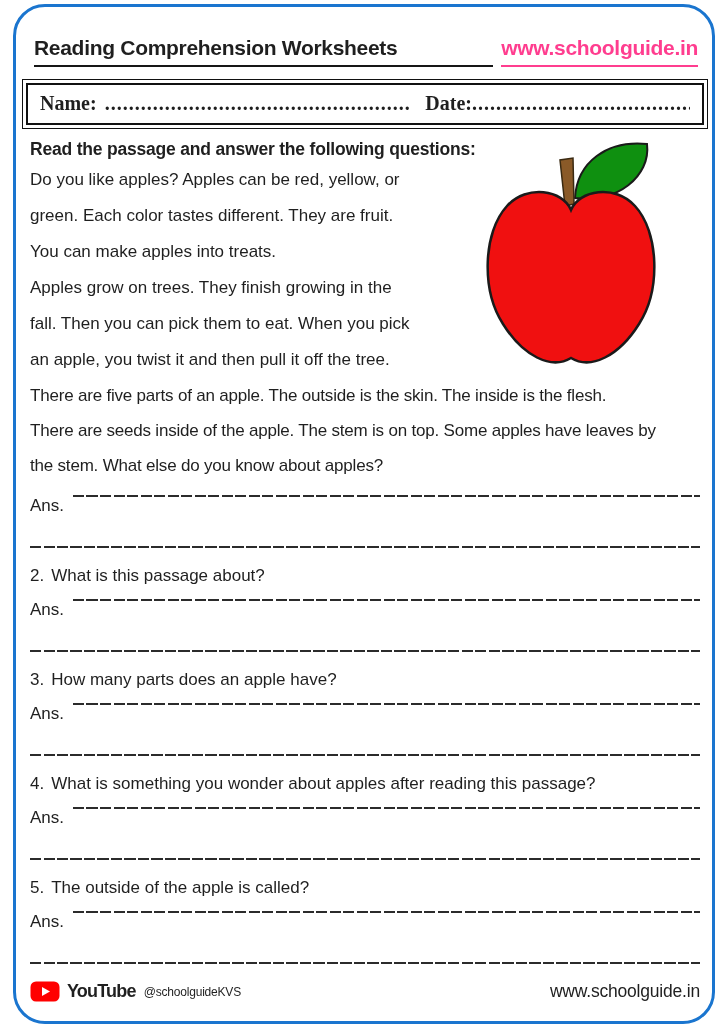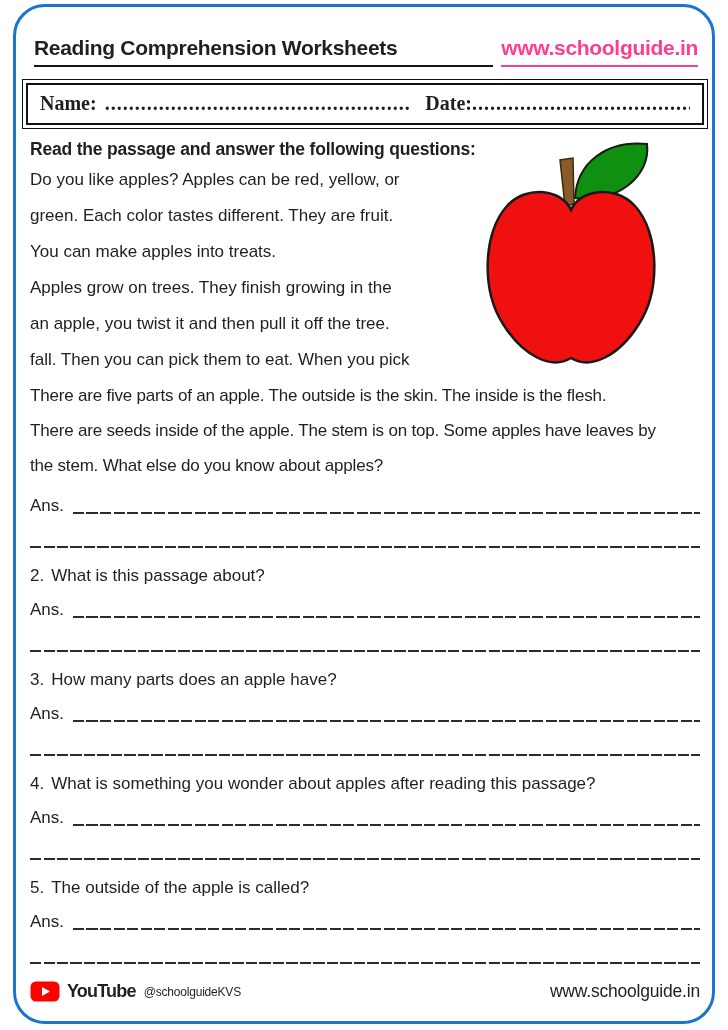--- a/index.html
+++ b/index.html
@@ -102,21 +102,21 @@
   .qa-block { margin-bottom: 17px; }
   .question {
     font-size: 17px;
     height: 22px; line-height: 22px;
     white-space: nowrap;
   }
   .q-num { margin-right: 7px; }
   .qa-block.first .q-num { margin-right: 18px; }
   .ans-row {
     display: flex;
-    align-items: flex-end;
+    align-items: flex-start;
     height: 22px;
     margin-top: 12px;
     font-size: 17px;
   }
   .ans-label { line-height: 22px; margin-right: 9px; flex: none; }
   .ans-line, .second-line {
     height: 2px;
     background: repeating-linear-gradient(90deg, #2b2b2b 0 11px, transparent 11px 13.5px);
   }
   .ans-line { flex: 1; margin-bottom: 3px; }
@@ -162,22 +162,22 @@
     </div>
   </div>
 
   <div class="instruction">Read the passage and answer the following questions:</div>
 
   <div class="passage">
     <div class="p-line-narrow">Do you like apples? Apples can be red, yellow, or</div>
     <div class="p-line-narrow">green. Each color tastes different. They are fruit.</div>
     <div class="p-line-narrow">You can make apples into treats.</div>
     <div class="p-line-narrow">Apples grow on trees. They finish growing in the</div>
+    <div class="p-line-narrow">fall. Then you can pick them to eat. When you pick</div>
     <div class="p-line-narrow">an apple, you twist it and then pull it off the tree.</div>
-    <div class="p-line-narrow">fall. Then you can pick them to eat. When you pick</div>
     <div class="p-line-wide">There are five parts of an apple. The outside is the skin. The inside is the flesh.</div>
     <div class="p-line-wide">There are seeds inside of the apple. The stem is on top. Some apples have leaves by</div>
     <div class="p-line-wide">the stem. What else do you know about apples?</div>
 
     <svg class="apple" viewBox="0 0 192 238" xmlns="http://www.w3.org/2000/svg">
       <path stroke="#1a1a1a" stroke-width="2" d="M100,64 C102,28 132,6 172,10 C176,42 142,70 100,64 Z" fill="#0f9010"></path>
       <path stroke="#3a2a12" stroke-width="1.5" d="M90,72 L85,26 L98,24 L99,70 Z" fill="#8a5a28"></path>
       <path stroke="#1a1a1a" stroke-width="2.5" d="M96,76 C88,56 52,50 32,72 C8,98 6,156 28,190 C48,222 76,236 96,224 C116,236 144,222 164,190 C186,156 184,98 160,72 C140,50 104,56 96,76 Z" fill="#f01010"></path>
     </svg>
   </div>

